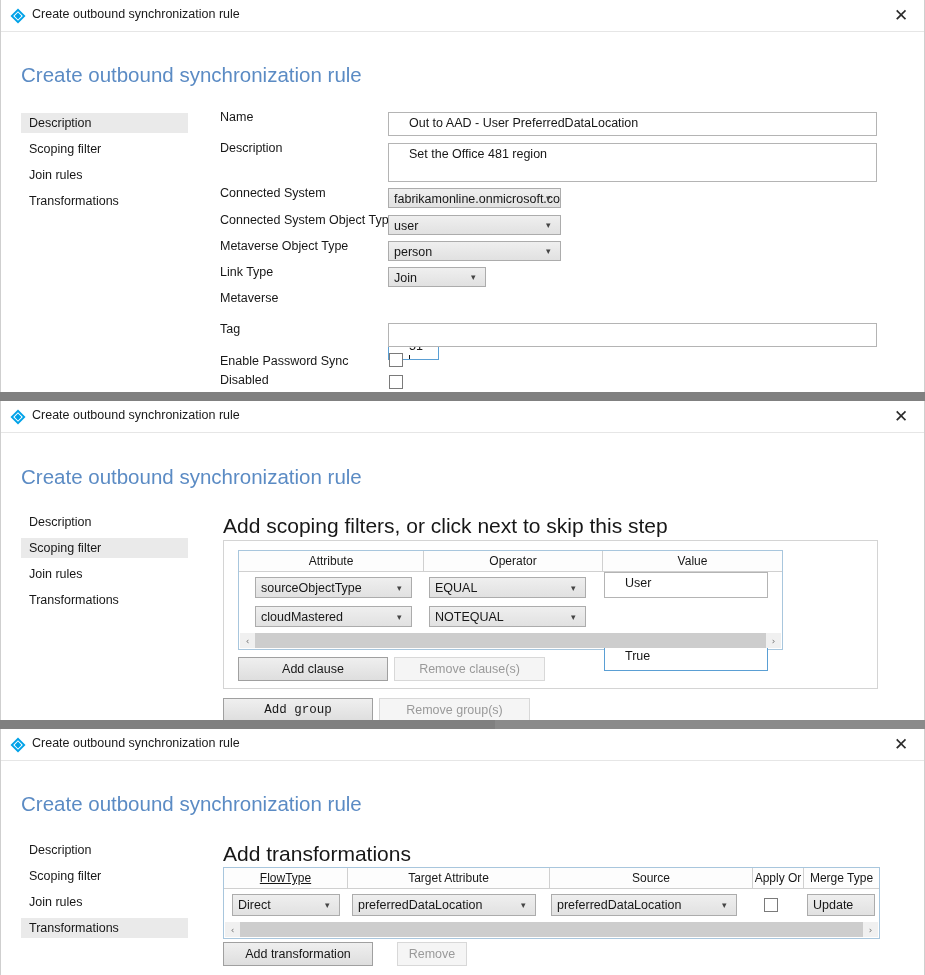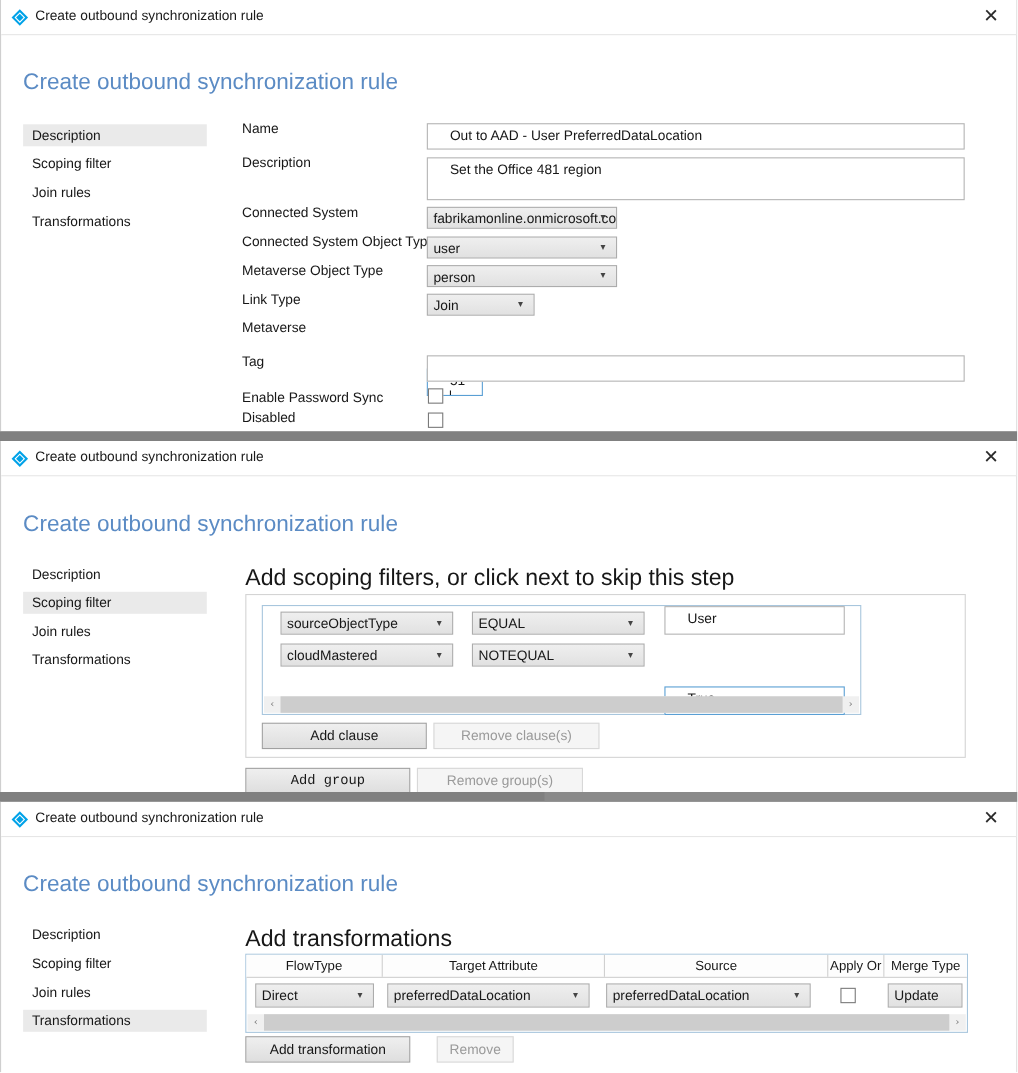--- a/index.html
+++ b/index.html
@@ -359,20 +359,25 @@
       <div class="nav-item">
         <span>Transformations</span>
       </div>
     </div>
 
     <div class="sect-heading" style="left:222px; top:113px;">Add scoping filters, or click next to skip this step</div>
 
     <div class="groupbox" style="left:222px; top:139px; width:655px; height:149px;">
 
       <div class="grid" style="left:14px; top:9px; width:545px; height:100px;">
+        <div class="grid-head">
+          <div class="gh" style="width:185px;">Attribute</div>
+          <div class="gh" style="width:179px;">Operator</div>
+          <div class="gh" style="width:179px;">Value</div>
+        </div>
 
         <div class="grid-row">
           <div class="combo" style="left:16px; top:5px; width:157px; height:21px;">
             <span>sourceObjectType</span>
             <span class="chev">▾</span>
           </div>
           <div class="combo" style="left:190px; top:5px; width:157px; height:21px;">
             <span>EQUAL</span>
             <span class="chev">▾</span>
           </div>
@@ -436,21 +441,21 @@
       </div>
       <div class="nav-item selected">
         <span>Transformations</span>
       </div>
     </div>
 
     <div class="sect-heading" style="left:222px; top:113px;">Add transformations</div>
 
     <div class="grid" style="left:222px; top:138px; width:657px; height:72px;">
       <div class="grid-head">
-        <div class="gh" style="width:124px;">FlowType</div>
+        <div class="gh" style="width:124px;text-decoration:underline;">FlowType</div>
         <div class="gh" style="width:202px;">Target Attribute</div>
         <div class="gh" style="width:203px;">Source</div>
         <div class="gh" style="width:51px;">Apply Or</div>
         <div class="gh" style="width:75px;">Merge Type</div>
       </div>
 
       <div class="grid-row" style="height:34px;">
         <div class="combo" style="left:8px; top:5px; width:108px; height:22px;">
           <span>Direct</span>
           <span class="chev">▾</span>

